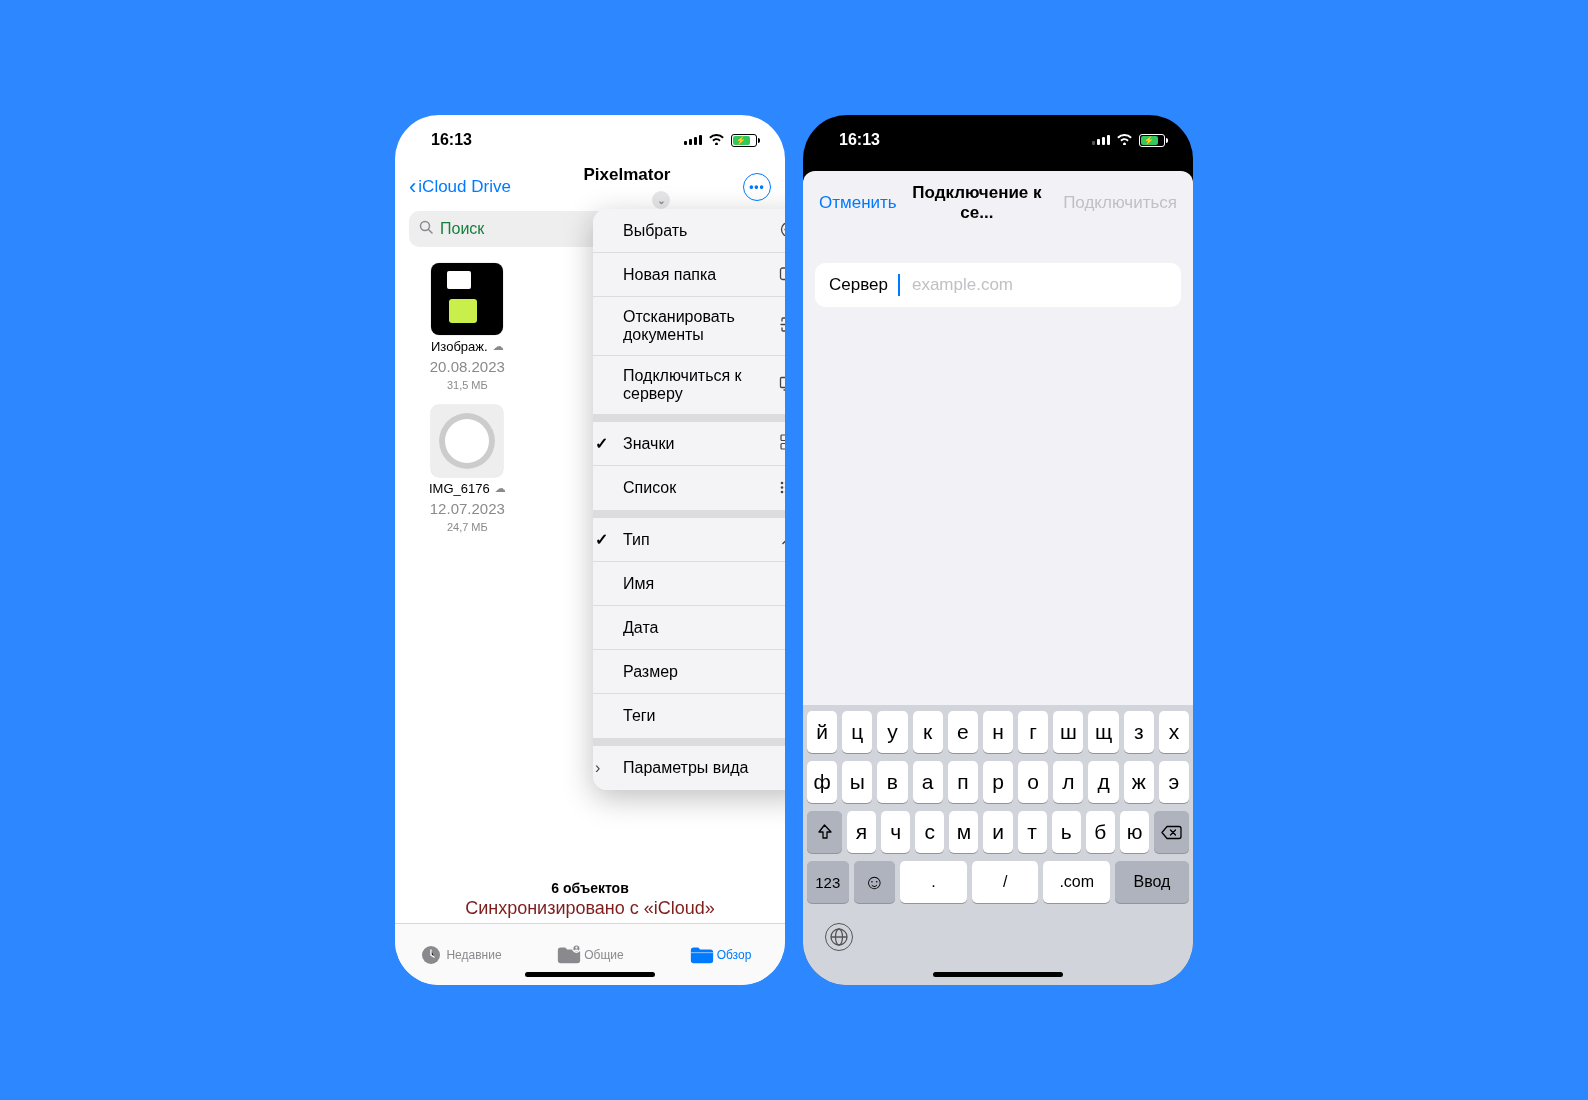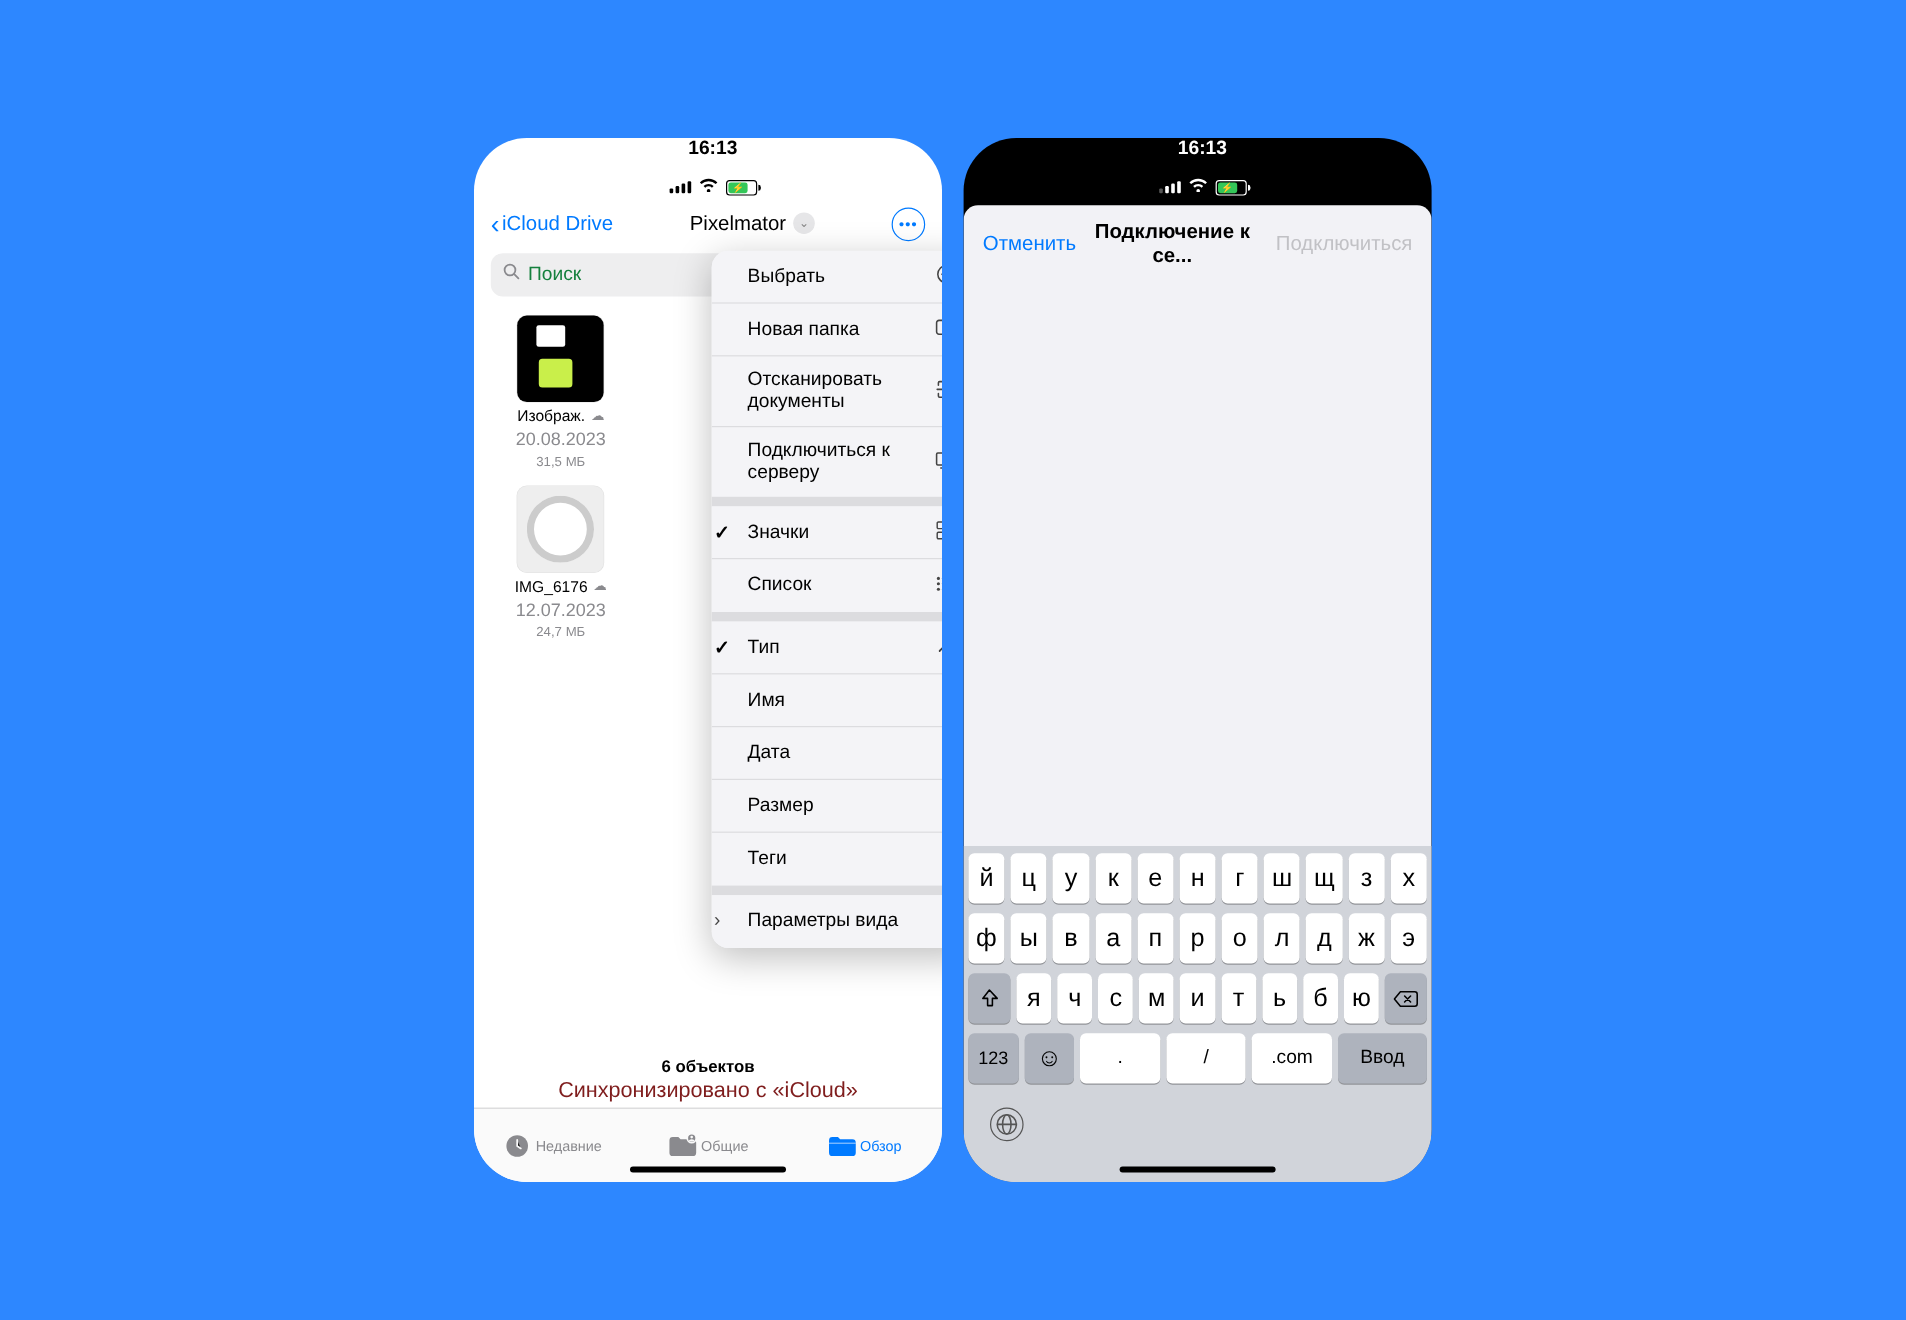--- a/index.html
+++ b/index.html
@@ -22,21 +22,20 @@
 }
 .phone2 { background: #000; }
 .status-bar {
   height: 50px;
   display: flex;
   align-items: center;
   justify-content: space-between;
   padding: 0 28px 0 36px;
   font-size: 16px;
   font-weight: 600;
-  flex-direction: column;
 }
 .phone2 .status-bar { color: #fff; }
 .status-icons { display: flex; gap: 6px; align-items: center; }
 .cellular { display: flex; gap: 2px; align-items: flex-end; }
 .cellular i { width: 3px; background: currentColor; border-radius: 1px; }
 .cellular i:nth-child(1){height:4px} .cellular i:nth-child(2){height:6px}
 .cellular i:nth-child(3){height:8px} .cellular i:nth-child(4){height:10px}
 .phone2 .cellular i:nth-child(1){background:#555}
 .battery {
   width: 26px; height: 13px; border: 1px solid currentColor; border-radius: 3px;
@@ -45,21 +44,21 @@
 .battery::after { content:''; position:absolute; right:-4px; top:3px; width:2px; height:5px; background:currentColor; border-radius:0 2px 2px 0; }
 .battery-fill { position:absolute; left:1px; top:1px; bottom:1px; width:70%; background:#34c759; border-radius:2px; display:flex;align-items:center;justify-content:center;font-size:8px; }
 
 
 .nav-bar {
   display: flex; align-items: center; justify-content: space-between;
   padding: 4px 14px; height: 44px;
 }
 .back-link { color:#007aff; display:flex; align-items:center; gap:2px; font-size:17px; }
 .back-chevron { font-size:22px; font-weight:300; }
-.title-bar { display:flex; align-items:flex-start; gap:6px; font-weight:400; font-size:17px; }
+.title-bar { display:flex; align-items:flex-end; gap:6px; font-weight:700; font-size:17px;flex-direction:column; }
 .title-caret { width:18px; height:18px; background:#e6e6e8; border-radius:50%; display:flex; align-items:center; justify-content:center; color:#888; font-size:10px; }
 .more-btn { width:28px; height:28px; border:1.5px solid #007aff; border-radius:50%; display:flex; align-items:center; justify-content:center; color:#007aff; letter-spacing:1px; font-size:12px; font-weight:700; }
 .search-bar {
   margin: 2px 14px 10px; height:36px; background:#eeeeef; border-radius:10px;
   display:flex; align-items:center; gap:6px; padding:0 10px; color:#15803d;
 }
 .grid {
   display:grid; grid-template-columns:1fr 1fr 1fr; gap:14px 6px; padding:6px 14px;
 }
 .file { display:flex; flex-direction:column; align-items:center; gap:4px; }
@@ -383,20 +382,25 @@
     </div>
   </div>
 
   <div class="sheet">
     <div class="sheet-nav">
       <span class="sheet-cancel">Отменить</span>
       <span class="sheet-title">Подключение к се...</span>
       <span class="sheet-action">Подключиться</span>
     </div>
 
+    <div class="server-row">
+      <span class="server-label">Сервер</span>
+      <span class="cursor"></span>
+      <input class="server-input" placeholder="example.com" style="">
+    </div>
 
     <div class="keyboard">
       <div class="krow">
         <div class="key">й</div>
         <div class="key">ц</div>
         <div class="key">у</div>
         <div class="key">к</div>
         <div class="key">е</div>
         <div class="key">н</div>
         <div class="key">г</div>

